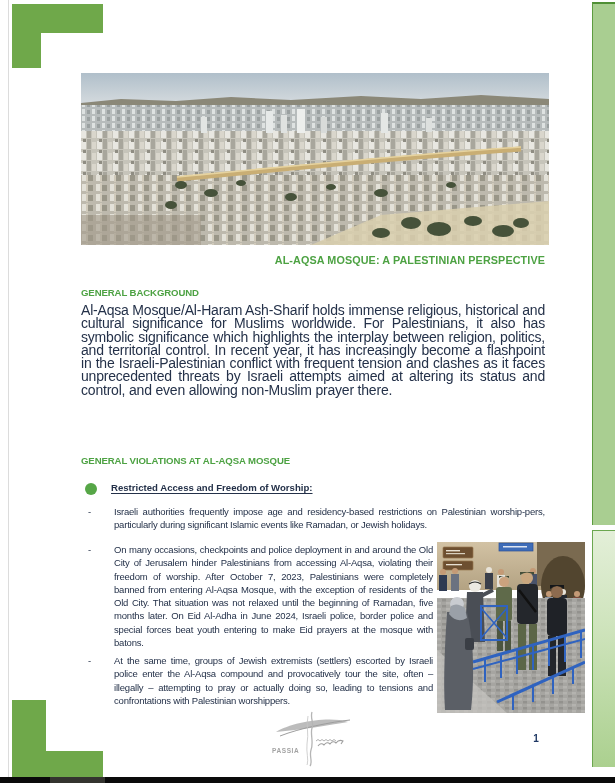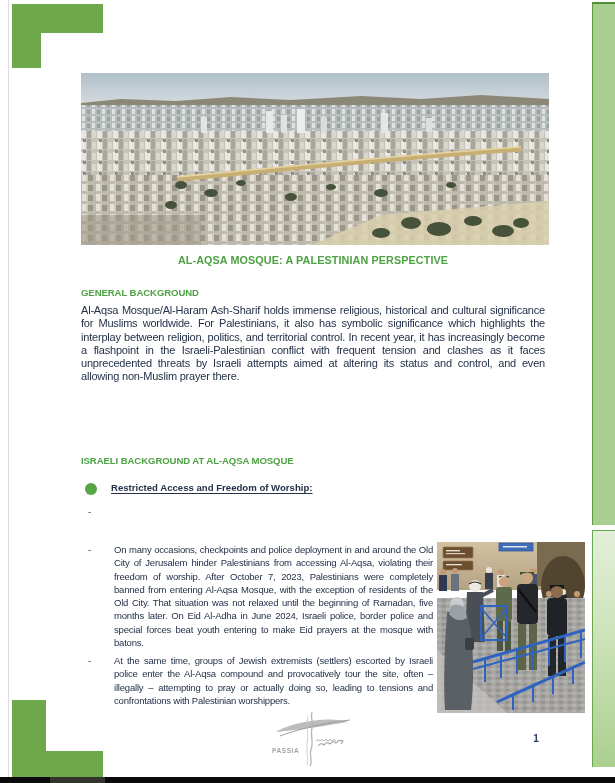--- a/index.html
+++ b/index.html
@@ -20,27 +20,27 @@
           background:linear-gradient(180deg,#e3efd8 0%,#cfe4bd 40%,#abd08f 100%);
           border-left:1px solid #6ba74f;border-top:1px solid #6ba74f;}
   
   .bottom-bar{position:absolute;left:0;top:777px;width:615px;height:6px;background:#0a0a0a;}
   .bottom-bar-seg{position:absolute;left:50px;top:777px;width:55px;height:6px;background:#34342f;}
   
   .photo-top{position:absolute;left:81px;top:73px;width:468px;height:172px;}
   .photo-side{position:absolute;left:437px;top:542px;width:148px;height:171px;}
   .photo-top svg,.photo-side svg{display:block;width:100%;height:100%;}
   
-  .doc-title{position:absolute;left:81px;top:254px;width:464px;text-align:center;
+  .doc-title{position:absolute;left:81px;top:254px;width:464px;text-align:right;
              font-size:10.8px;font-weight:bold;color:#4da243;letter-spacing:.1px;}
   .sec-heading{position:absolute;left:81px;font-size:9.6px;font-weight:bold;color:#4da243;
                letter-spacing:-.1px;text-align:center;}
   .h-background{top:287px;}
   .h-violations{top:455px;}
-  .body-par{position:absolute;left:81px;width:464px;font-size:11px;line-height:13.3px;
+  .body-par{position:absolute;left:81px;width:464px;font-size:14px;line-height:13.3px;
             letter-spacing:-.2px;color:#243149;text-align:justify;}
   .p1{top:304px;}
   .p2{top:387px;}
   .bullet-row{position:absolute;left:85px;top:482px;}
   .bullet-dot{position:absolute;left:0;top:1px;width:12px;height:12px;border-radius:50%;
               background:#56a647;}
   .bullet-label{position:absolute;left:18px;top:0;width:430px;font-size:9.6px;font-weight:bold;
                 color:#243149;text-decoration:underline;text-underline-offset:2px;white-space:nowrap;padding-left:8px;}
   .list-item{position:absolute;left:88px;padding-left:26px;font-size:9.5px;line-height:13.3px;
              letter-spacing:-.2px;color:#243149;text-align:justify;}
@@ -131,29 +131,30 @@
     </svg>
   </div>
 
   <div class="doc-title">AL-AQSA MOSQUE: A PALESTINIAN PERSPECTIVE</div>
 
   <div class="sec-heading h-background">GENERAL BACKGROUND</div>
 
   <div class="body-par p1">Al-Aqsa Mosque/Al-Haram Ash-Sharif holds immense religious, historical and cultural significance for Muslims worldwide. For Palestinians, it also has symbolic significance which highlights the interplay between religion, politics, and territorial control. In recent year, it has increasingly become a flashpoint in the Israeli-Palestinian conflict with frequent tension and clashes as it faces unprecedented threats by Israeli attempts aimed at altering its status and control, and even allowing non-Muslim prayer there.</div>
 
 
-  <div class="sec-heading h-violations">ISRAELI BACKGROUND AT AL-AQSA MOSQUE</div>
+  <div class="sec-heading h-violations">GENERAL VIOLATIONS AT AL-AQSA MOSQUE</div>
 
   <div class="bullet-row">
     <span class="bullet-dot"></span>
     <span class="bullet-label">Restricted Access and Freedom of Worship:</span>
   </div>
 
   <div class="list-item li-1">
     <span class="marker">-</span>
+    <span>Israeli authorities frequently impose age and residency-based restrictions on Palestinian worship-pers, particularly during significant Islamic events like Ramadan, or Jewish holidays.</span>
   </div>
 
   <div class="list-item li-2">
     <span class="marker">-</span>
     <span>On many occasions, checkpoints and police deployment in and around the Old City of Jerusalem hinder Palestinians from accessing Al-Aqsa, violating their freedom of worship. After October 7, 2023, Palestinians were completely banned from entering Al-Aqsa Mosque, with the exception of residents of the Old City. That situation was not relaxed until the beginning of Ramadan, five months later. On Eid Al-Adha in June 2024, Israeli police, border police and special forces beat youth entering to make Eid prayers at the mosque with batons.</span>
   </div>
 
   <div class="list-item li-3">
     <span class="marker">-</span>
     <span>At the same time, groups of Jewish extremists (settlers) escorted by Israeli police enter the Al-Aqsa compound and provocatively tour the site, often – illegally – attempting to pray or actually doing so, leading to tensions and confrontations with Palestinian worshippers.</span>

